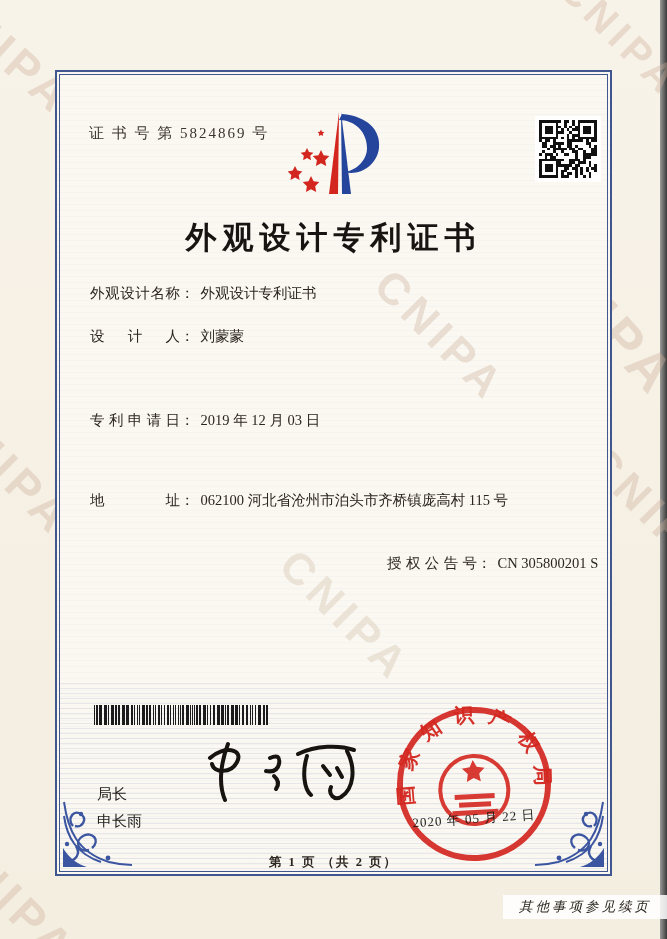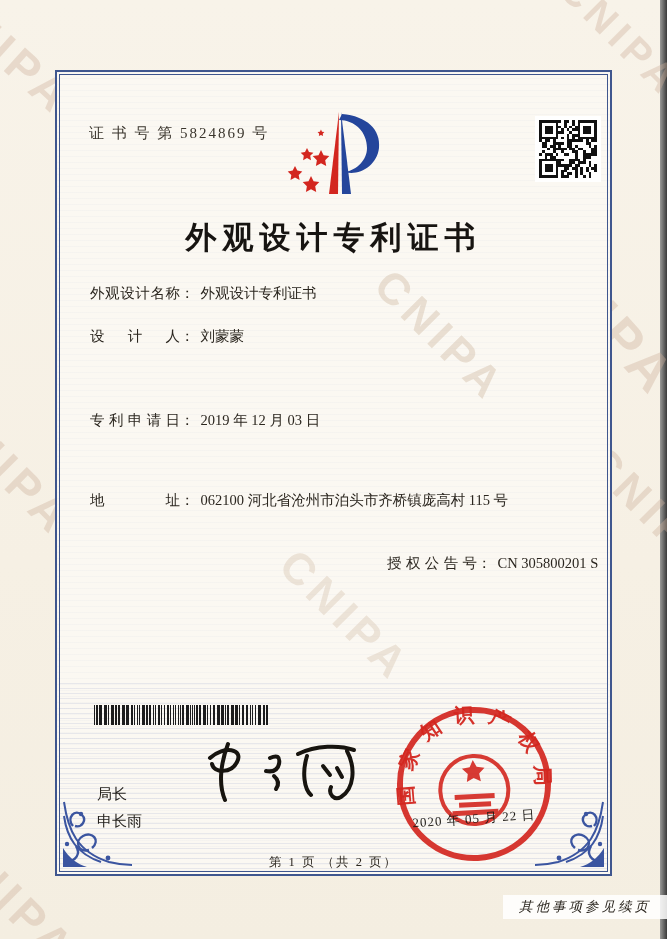--- a/index.html
+++ b/index.html
@@ -32,21 +32,21 @@
   .body-text p{margin:0;text-indent:2em;}
   
   .barcode{position:absolute;left:35px;top:632px;width:180px;height:22px;}
   
   .director{position:absolute;left:40px;top:684px;font-family:"Liberation Sans","DejaVu Sans",sans-serif;font-size:15px;color:#23201c;line-height:27px;margin-top:24px;}
   .signature{position:absolute;left:133px;top:660px;width:180px;height:85px;}
   
   .seal{position:absolute;left:337px;top:632px;width:160px;height:160px;transform:rotate(-3deg);}
   .seal-date{position:absolute;left:352px;top:738px;width:130px;text-align:center;font-size:13px;color:#1d1a16;letter-spacing:1px;transform:rotate(-4deg);}
   
-  .page-note{position:absolute;left:0;right:0;top:782px;text-align:center;font-size:12.5px;letter-spacing:2px;color:#2b261f;}
+  .page-note{position:absolute;left:0;right:0;top:782px;text-align:center;font-size:12.5px;letter-spacing:2px;color:#2b261f;font-weight:bold;}
   .cont-note{position:absolute;left:0;right:0;top:895px;text-align:right;z-index:3;font-style:italic;}
   .cont-note span{display:inline-block;background:rgba(255,255,255,0.85);padding:3px 16px;font-size:13.5px;letter-spacing:3px;color:#2b261f;}
   .corner{position:absolute;bottom:4px;width:74px;height:74px;z-index:4;}
   .corner.left{left:4px;}
   .corner.right{right:4px;transform:scaleX(-1);}
 </style>
 </head>
 <body>
 
 <div class="page">

